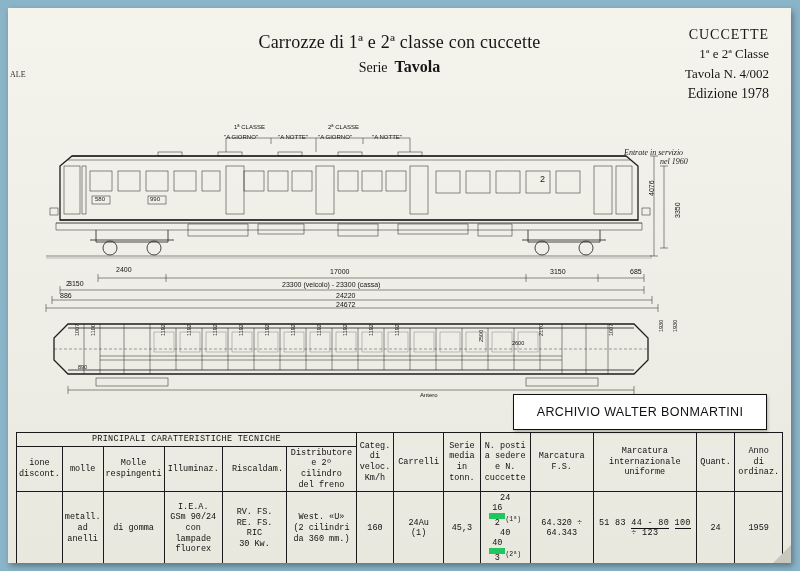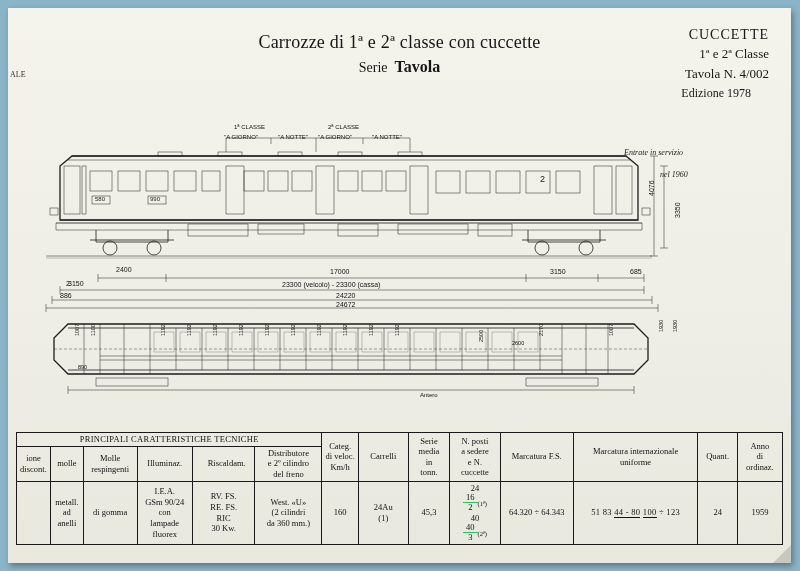--- a/index.html
+++ b/index.html
@@ -37,22 +37,22 @@
   .hdr-right{
     position:absolute;right:22px;top:18px;text-align:right;
     font-size:13px;line-height:1.35;color:#161616;
   }
   .hdr-right .r1{font-size:14px;letter-spacing:1px;}
   .hdr-tav{
     position:absolute;right:22px;top:58px;
     font-size:13px;color:#161616;
   }
   .hdr-ed{
-    position:absolute;right:40px;top:78px;text-align:right;
-    font-size:12px;color:#161616;
+    position:absolute;right:22px;top:78px;text-align:right;
+    font-size:14px;color:#161616;
   }
   .left-tab{
     position:absolute;left:2px;top:62px;font-size:8px;color:#333;
   }
   
   .draw{
     position:absolute;left:30px;top:100px;width:710px;height:290px;
   }
   .lbl{position:absolute;font-size:6px;color:#1a1a1a;font-family:"Liberation Sans",sans-serif;white-space:nowrap;}
   .lbl-it{font-style:italic;font-family:"Liberation Serif",serif;font-size:8px;}
@@ -65,33 +65,33 @@
     display:flex;align-items:center;justify-content:center;
     font-family:"Liberation Sans",sans-serif;font-size:12.5px;
     letter-spacing:.4px;color:#111;
     box-shadow:1px 2px 3px rgba(0,0,0,.25);
     z-index:40;
   }
   
   table.spec{
     position:absolute;left:8px;top:424px;width:767px;
     border-collapse:collapse;
-    font-family:Liberation Serif, serif;
+    font-family:Liberation Mono, monospace;
     background:transparent;
   }
   table.spec td,table.spec th{
     border:1px solid #1a1a1a;
     text-align:center;vertical-align:middle;
     font-size:8.5px;line-height:1.25;color:#111;padding:1px 2px;
   }
   .titlecell{font-size:10px;letter-spacing:.3px;border-bottom:1px solid #1a1a1a;}
   .vals td{height:56px;font-size:9px;}
   .big{font-size:11px;}
   .frac{display:inline-block;text-align:center;line-height:1.05;}
-  .frac .n{display:block;border-bottom:1px solid #22c55e;padding:0 3px;}
+  .frac .n{display:block;border-bottom:6px solid #22c55e;padding:0 3px;}
   .frac .d{display:block;padding:0 3px;}
   .sup{font-size:6.5px;vertical-align:super;}
   .mark-int{font-size:10px;letter-spacing:.3px;}
   .mark-int u{text-decoration:none;border-bottom:1px solid #111;}
   
   .fold{
     position:absolute;right:0;bottom:0;width:0;height:0;
     border-left:18px solid transparent;border-bottom:18px solid #c9c8bf;
   }
 </style>
@@ -321,21 +321,21 @@
 
     
     <div class="cls-lbl" style="left:196px;top:16px;">1ª CLASSE</div>
     <div class="cls-lbl" style="left:186px;top:26px;">"A GIORNO"</div>
     <div class="cls-lbl" style="left:240px;top:26px;">"A NOTTE"</div>
     <div class="cls-lbl" style="left:290px;top:16px;">2ª CLASSE</div>
     <div class="cls-lbl" style="left:280px;top:26px;">"A GIORNO"</div>
     <div class="cls-lbl" style="left:334px;top:26px;">"A NOTTE"</div>
 
     <div class="lbl lbl-it" style="left:586px;top:40px;">Entrate in servizio</div>
-    <div class="lbl lbl-it" style="left:622px;top:62px;">nel 1960</div>
+    <div class="lbl lbl-it" style="left:622px;top:49px;">nel 1960</div>
 
     <div class="lbl" style="left:57px;top:88px;">580</div>
     <div class="lbl" style="left:112px;top:88px;">990</div>
     <div class="lbl" style="left:502px;top:66px;font-size:9px;">2</div>
 
     <div class="dim" style="left:610px;top:88px;transform:rotate(-90deg);transform-origin:left top;">4076</div>
     <div class="dim" style="left:636px;top:110px;transform:rotate(-90deg);transform-origin:left top;">3350</div>
 
     <div class="dim" style="left:78px;top:158px;">2400</div>
     <div class="dim" style="left:30px;top:172px;">3150</div>
@@ -367,20 +367,21 @@
 
     <div class="dim" style="left:40px;top:256px;font-size:5.5px;">890</div>
     <div class="dim" style="left:440px;top:234px;transform:rotate(-90deg);transform-origin:left top;font-size:5.5px;">2500</div>
     <div class="dim" style="left:620px;top:224px;transform:rotate(-90deg);transform-origin:left top;font-size:5.5px;">1930</div>
     <div class="dim" style="left:634px;top:224px;transform:rotate(-90deg);transform-origin:left top;font-size:5.5px;">1930</div>
 
     <div class="dim" style="left:474px;top:232px;font-size:5.5px;">2600</div>
     <div class="dim" style="left:382px;top:284px;font-size:6px;">Antero</div>
   </div>
 
+  <div class="archivio">ARCHIVIO WALTER BONMARTINI</div>
 
   <table class="spec">
     <tbody>
         <tr>
       <td class="titlecell" colspan="6">PRINCIPALI CARATTERISTICHE TECNICHE</td>
       <td rowspan="2" style="width:36px;">
         <span>Categ.</span><br>
         <span>di veloc.</span><br>
         <span>Km/h</span>
       </td>

